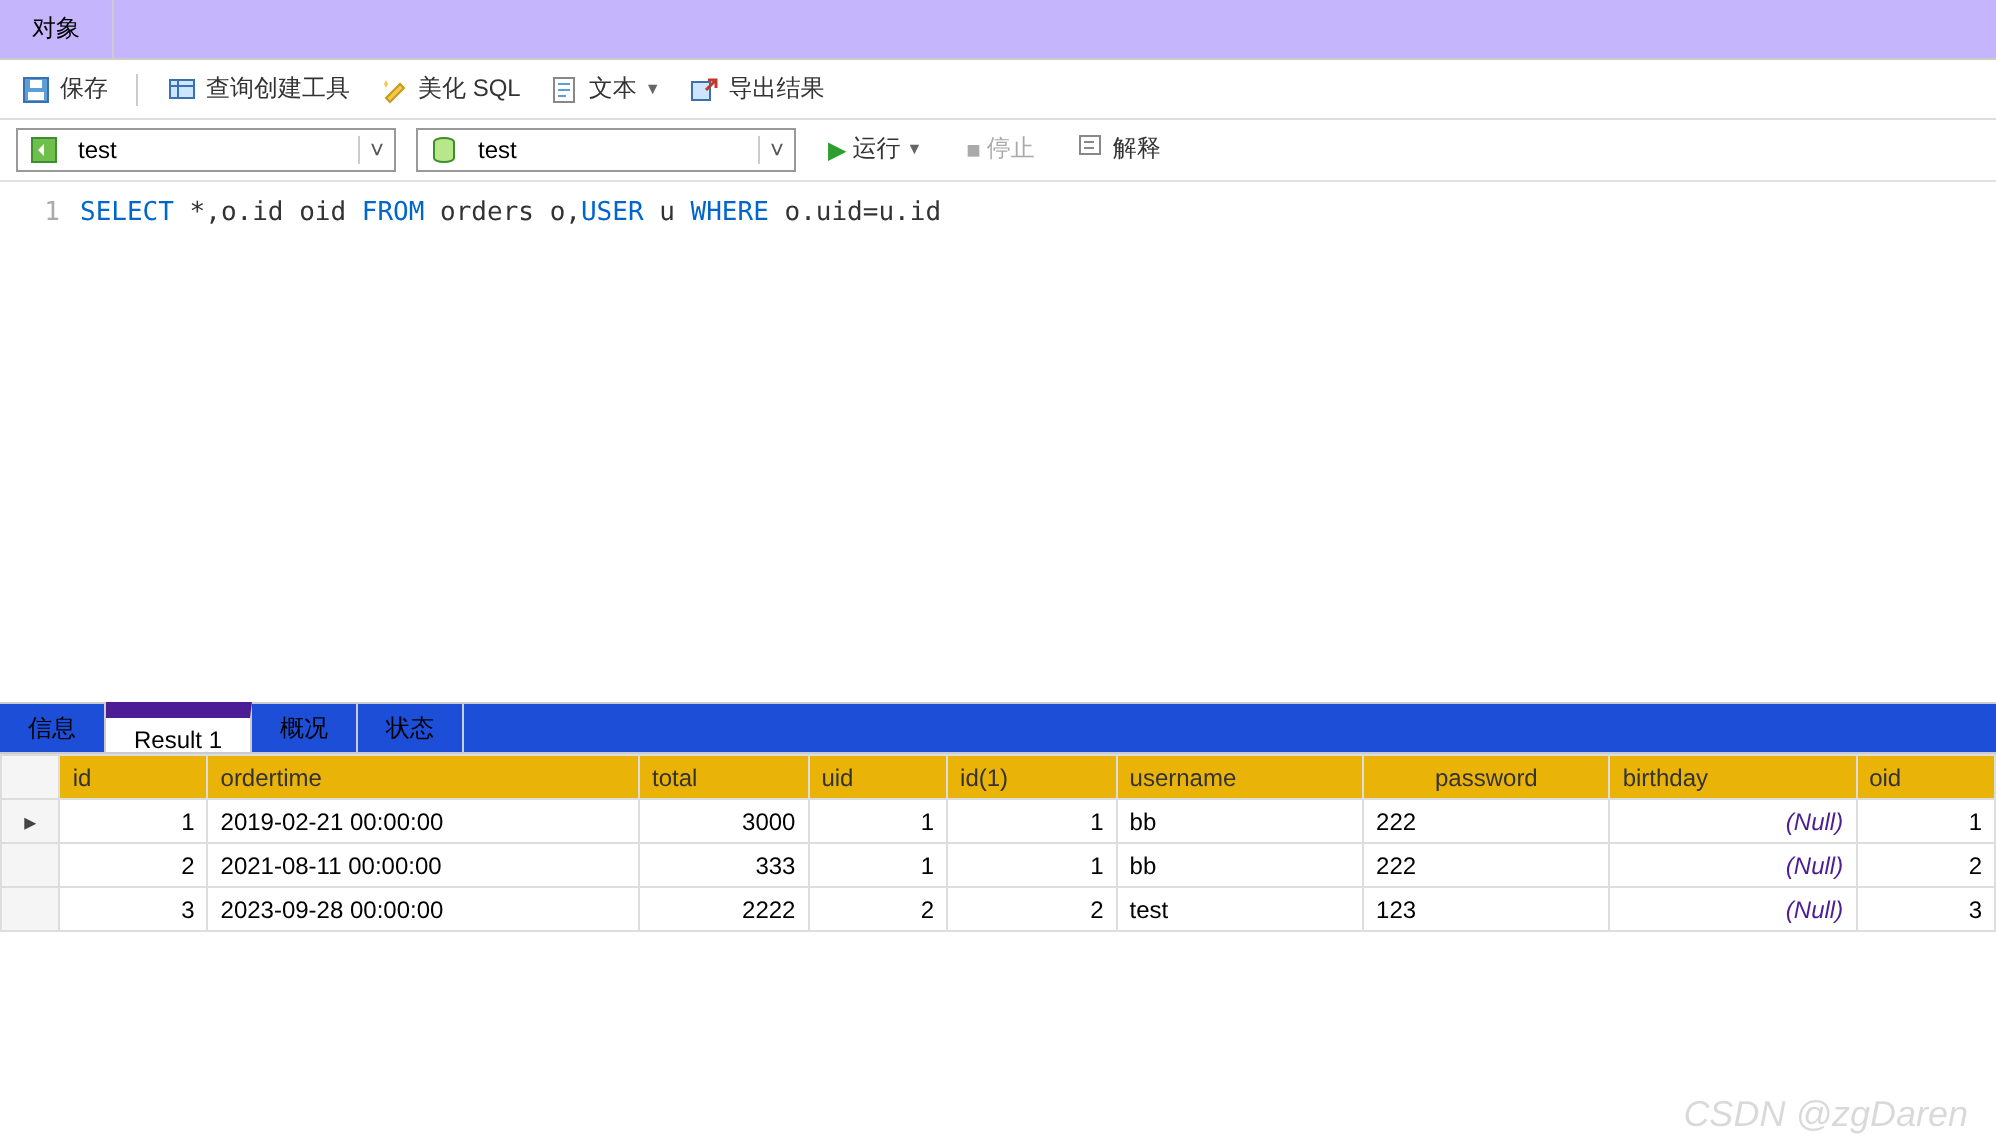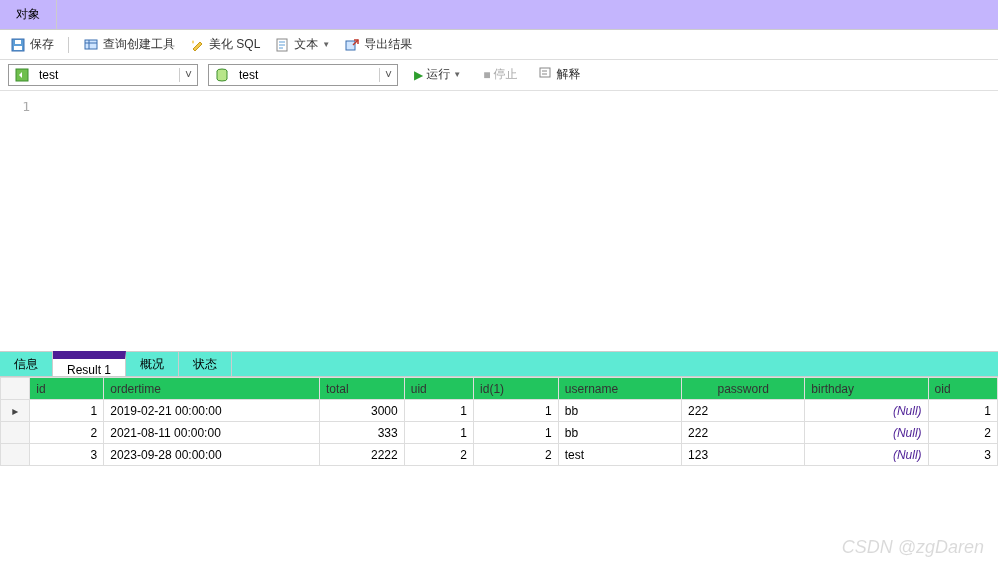--- a/index.html
+++ b/index.html
@@ -16,32 +16,32 @@
 .combo { display:flex; align-items:center; border:1px solid #999; height:22px; min-width:190px; background:#fff; }
 .combo .ico { width:18px; height:18px; display:flex; align-items:center; justify-content:center; margin:0 4px; }
 .combo .lbl { flex:1; padding:0 4px; }
 .combo .dd { width:18px; text-align:center; color:#555; border-left:1px solid #ccc; }
 .act-btn { display:flex; align-items:center; gap:3px; cursor:pointer; color:#333; padding:2px 6px; }
 .act-btn.disabled { color:#aaa; cursor:default; }
 .editor { padding:8px 4px; font-family:Consolas,monospace; font-size:13px; height:260px; display:flex; background:#fff; }
 .ln { width:36px; text-align:right; padding-right:10px; color:#aaa; user-select:none; }
 .code .kw { color:#0066cc; }
 .code .tx { color:#333; }
-.result-tabs { display:flex; border-top:1px solid #ccc; border-bottom:1px solid #ccc; background:#5eead4; height:26px; }
+.result-tabs { display:flex; border-top:1px solid #ccc; border-bottom:1px solid #ccc; background:#1d4ed8; height:26px; }
 .result-tabs .rtab { padding:4px 14px; cursor:pointer; border-right:1px solid #ccc; }
 .result-tabs .rtab.active { background:#fff; border-top:8px solid #4c1d95; margin-top:-1px; }
 .grid { overflow:auto; }
 table { border-collapse:collapse; width:100%; font-size:12px; }
 th, td { border:1px solid #ddd; padding:2px 6px; height:22px; white-space:nowrap; }
-th { background:#22c55e; text-align:left; font-weight:normal; color:#333; }
+th { background:#eab308; text-align:left; font-weight:normal; color:#333; }
 td { background:#fff; }
 td.num { text-align:right; }
 .null { color:#4c1d95; font-style:italic; text-align:right; }
 .row-ind { width:14px; text-align:center; background:#f5f5f5; color:#444; }
-.watermark { position:absolute; right:14px; bottom:10px; color:rgba(0,0,0,0.15); font-size:18px; font-style:italic; }
+.watermark { position:absolute; right:14px; bottom:0; color:rgba(0,0,0,0.15); font-size:18px; font-style:italic; }
 .divider { width:1px; height:16px; background:#ccc; }
 </style>
 </head>
 <body>
 
 <div class="tabs-top">
   <div class="tab">对象</div>
 </div>
 
 <div class="toolbar">
@@ -134,20 +134,23 @@
           <rect x="1" y="2" width="10" height="9" fill="none" stroke="#888"></rect>
           <line x1="3" y1="5" x2="8" y2="5" stroke="#888"></line>
           <line x1="3" y1="8" x2="8" y2="8" stroke="#888"></line>
         </svg></span>
     <span>解释</span>
   </div>
 </div>
 
 <div class="editor">
   <div class="ln">1</div>
+  <div class="code">
+    <span class="kw">SELECT</span><span class="tx"> *,o.id oid </span><span class="kw">FROM</span><span class="tx"> orders o,</span><span class="kw">USER</span><span class="tx"> u </span><span class="kw">WHERE</span><span class="tx"> o.uid=u.id</span>
+  </div>
 </div>
 
 <div class="result-tabs">
   <div class="rtab">信息</div>
   <div class="rtab active">Result 1</div>
   <div class="rtab">概况</div>
   <div class="rtab">状态</div>
 </div>
 
 <div class="grid">

